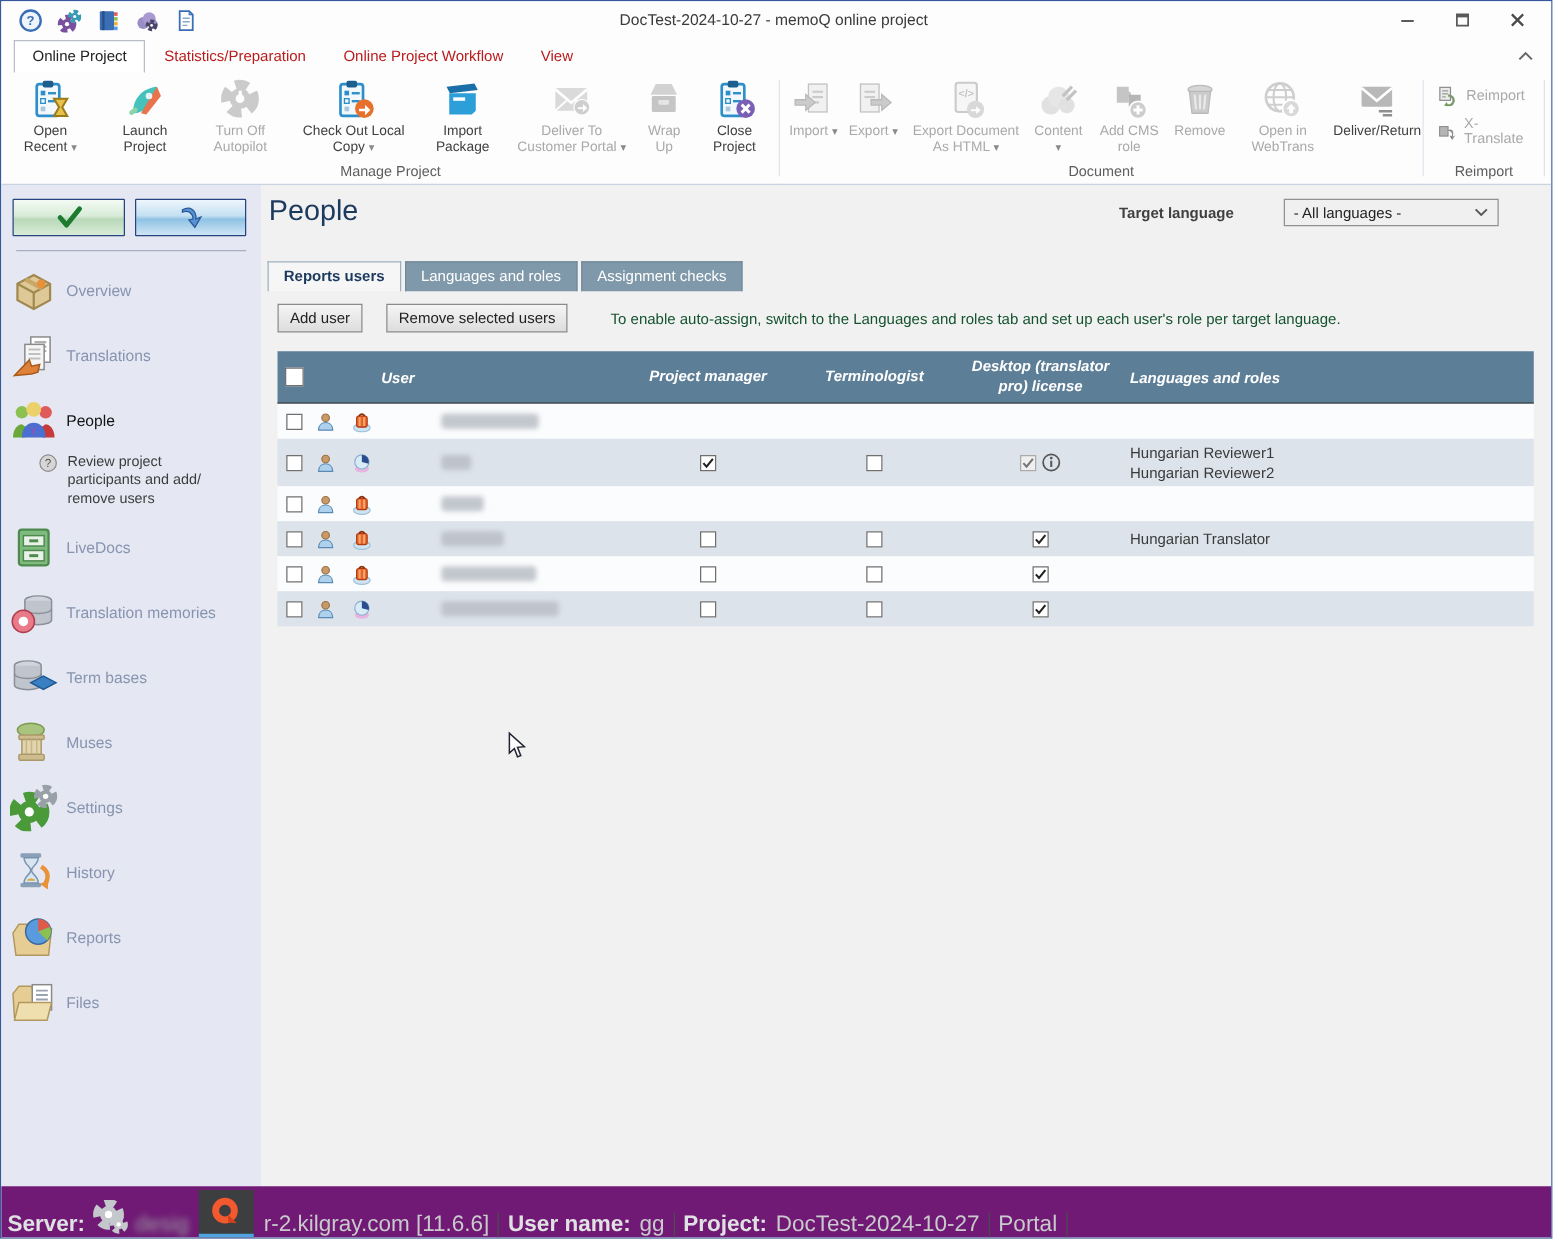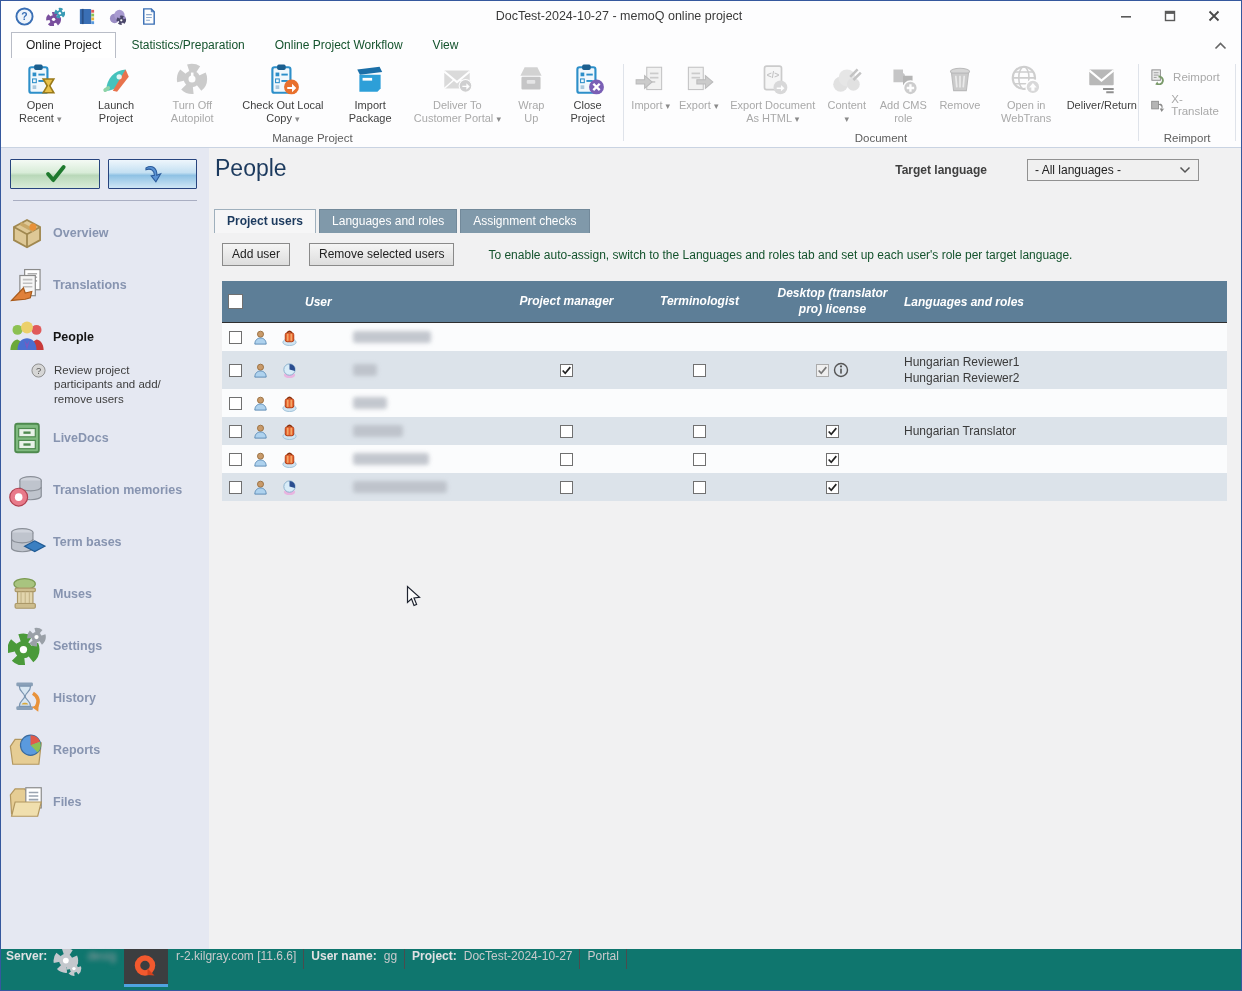--- a/index.html
+++ b/index.html
@@ -8,21 +8,21 @@
        font-family:"Liberation Sans",sans-serif;overflow:hidden;display:flex;flex-direction:column}
   
   .titlebar{height:30px;flex:0 0 30px;display:flex;align-items:center;padding:0 6px;position:relative;background:#fdfdfe}
   .qa{display:flex;align-items:center;gap:9px;margin-left:6px}
   .qa .qaico{width:22px;height:22px;display:flex;align-items:center;justify-content:center}
   .wtitle{position:absolute;left:0;right:4px;text-align:center;font-size:12.5px;color:#3a3a3a;pointer-events:none}
   .wctrl{margin-left:auto;display:flex;align-items:center;gap:22px;padding-right:10px;z-index:2}
   .wbtn{width:22px;height:20px;display:flex;align-items:center;justify-content:center;color:#5a5a5a}
   
   .tabrow{height:27px;flex:0 0 27px;display:flex;align-items:flex-end;padding-left:10px;position:relative;background:#fdfdfe}
-  .rtab{font-size:12px;color:#14532d;padding:5px 14px 6px;border:1px solid transparent;border-bottom:none;cursor:default}
+  .rtab{font-size:12px;color:#b91c1c;padding:5px 14px 6px;border:1px solid transparent;border-bottom:none;cursor:default}
   .rtab.active{background:#fff;border-color:#b9bdc7;color:#222}
   .chev{position:absolute;right:14px;bottom:4px;color:#666}
   
   .ribbon{height:90px;flex:0 0 90px;display:flex;align-items:stretch;padding:2px 2px 0 4px;border-bottom:1px solid #c9d3e2;background:#fdfdfe}
   .rgroup{display:flex;flex-direction:column}
   .rbtns{display:flex;align-items:flex-start;flex:1}
   .rgroup-label{text-align:center;font-size:11.5px;color:#5d5d5d;padding:1px 6px 3px}
   .vsep{width:1px;background:#dfe3ea;margin:4px 2px 6px}
   .rbtn{display:flex;flex-direction:column;align-items:center;min-width:48px;max-width:100px;
         padding:3px 4px 1px;font-size:11px;line-height:1.18;text-align:center;color:#3f3f3f;cursor:default}
@@ -34,21 +34,21 @@
   .rsbtn{display:flex;align-items:center;gap:6px;font-size:11.5px;color:#a9a9a9}
   
   .bodywrap{flex:1;display:flex;min-height:0}
   .sidebar{width:208px;flex:0 0 208px;background:#e5e8f2;display:flex;flex-direction:column;overflow:hidden}
   .side-btns{display:flex;gap:8px;padding:11px 12px 9px 9px}
   .side-btn{flex:1;height:30px;border:1px solid #27447e;border-radius:1px;display:flex;align-items:center;justify-content:center}
   .side-btn.green{background:linear-gradient(180deg,#f4faf4 0%,#d8ecd8 45%,#b9d8b9 55%,#d8ecd8 100%)}
   .side-btn.blue{background:linear-gradient(180deg,#eef6fc 0%,#c4e0f2 45%,#8fc2e4 55%,#cfe6f5 100%)}
   .side-divider{border-top:1px solid #a9aec2;margin:2px 12px 6px}
   .side-item{display:flex;align-items:center;gap:7px;padding:7px 4px 7px 7px;cursor:default}
-  .side-item .slabel{font-size:12.5px;font-weight:bold;color:#8794b0}
+  .side-item .slabel{font-size:12.5px;font-weight:normal;color:#8794b0}
   .side-item.selected .slabel{color:#141414}
   .side-desc{display:flex;gap:8px;align-items:flex-start;padding:0 8px 6px 30px;font-size:11.5px;color:#3d3d3d;line-height:1.25}
   .side-desc .dtext{width:118px}
   .main{flex:1;background:#f1f1f2;position:relative;min-width:0}
   .main-head{display:flex;align-items:flex-start;justify-content:space-between;padding:7px 42px 0 6px}
   .main-head h1{font-size:23px;font-weight:normal;color:#1c3a5e}
   .tl-group{display:flex;align-items:center;gap:40px;margin-top:4px}
   .tl-label{font-size:12px;font-weight:bold;color:#404040}
   .dropdown{width:172px;height:22px;background:#f0f0f0;border:1px solid #919191;display:flex;align-items:center;
             justify-content:space-between;padding:0 7px;font-size:12px;color:#222}
@@ -72,22 +72,22 @@
   .cell-sel{display:flex;justify-content:center}
   .cell-user{display:flex;align-items:center;padding-left:4px}
   .cell-user .uic{margin-right:12px;display:flex}
   .blurname{height:12px;border-radius:3px;background:#b9bec6;filter:blur(2px);margin-left:55px;opacity:.85}
   .cell-c{display:flex;justify-content:center;align-items:center;gap:4px}
   .cell-roles{font-size:12px;color:#3a3a3a;line-height:16px;padding:3px 0 3px 5px}
   .cb{width:13px;height:13px;background:#fff;border:1px solid #707070;display:inline-flex;align-items:center;justify-content:center}
   .cb.cb15{width:15px;height:15px}
   .cb.dis{background:#efefef;border-color:#ababab}
   
-  .statusbar{height:41px;flex:0 0 41px;background:#0f766e;display:flex;align-items:flex-start;gap:7px;
-             padding-left:5px;font-size:12px;color:#c9cacc;position:relative}
+  .statusbar{height:41px;flex:0 0 41px;background:#701a75;display:flex;align-items:flex-end;gap:7px;
+             padding-left:5px;font-size:18px;color:#c9cacc;position:relative}
   .sb-b{font-weight:bold;color:#e0e1e3}
   .sb-sep{width:1px;height:20px;background:#4a4c4e}
   .sb-blur{filter:blur(2.5px);color:#9a9da1}
   .mqbox{width:44px;height:38px;background:#3c3e40;border-bottom:3px solid #4fa3e0;display:flex;align-items:center;justify-content:center;margin:0 1px}
   .cursor{position:absolute;left:197px;top:437px;z-index:5}
 </style>
 </head>
 <body>
 
 <div class="app">
@@ -511,21 +511,21 @@
           <div class="dropdown">
             <span>- All languages -</span>
             <svg width="12" height="8" viewBox="0 0 12 8">
                 <path d="M1.5 1.5 L6 6 L10.5 1.5" fill="none" stroke="#555" stroke-width="1.5"></path>
               </svg>
           </div>
         </div>
       </div>
 
       <div class="mtabs" id="mtabs">
-          <div class="mtab active">Project users</div>
+          <div class="mtab active">Reports users</div>
           <div class="mtab">Languages and roles</div>
           <div class="mtab">Assignment checks</div>
         </div>
 
       <div class="toolbar">
         <button class="btn-classic">Add user</button>
         <button class="btn-classic">Remove selected users</button>
         <span class="hint">To enable auto-assign, switch to the Languages and roles tab and set up each user's role per target language.</span>
       </div>
 

